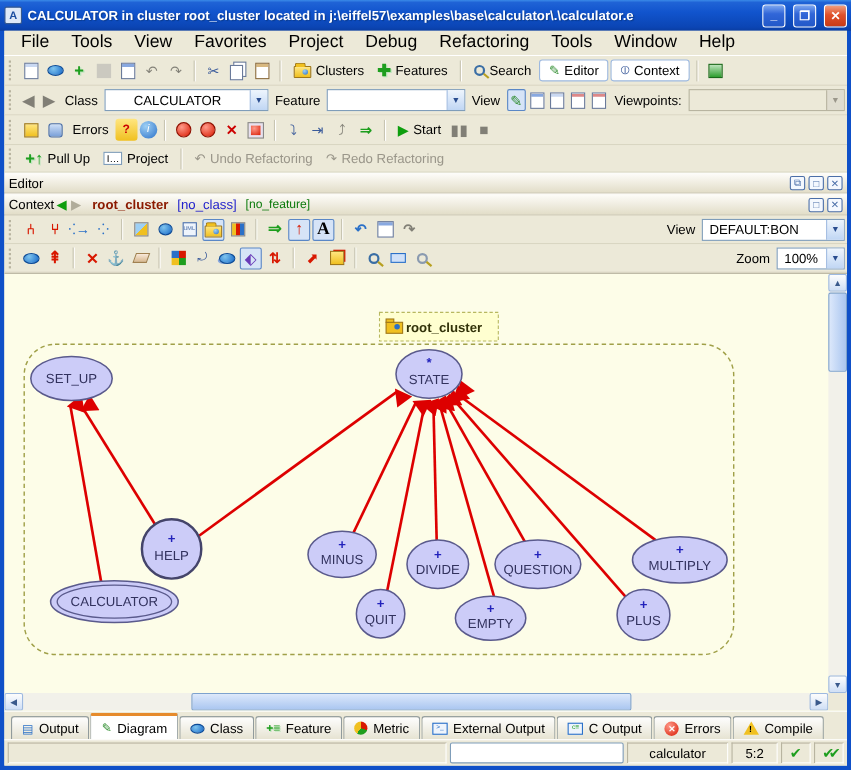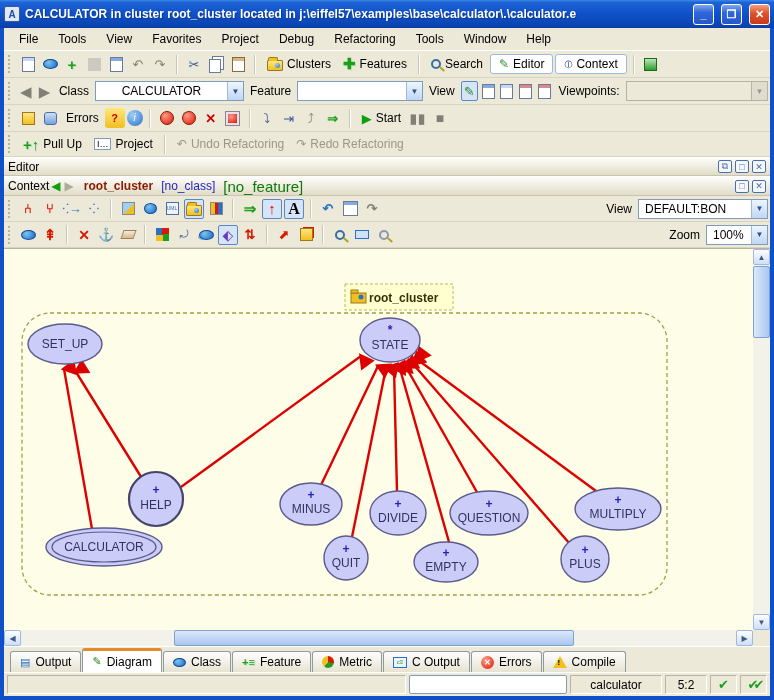--- a/index.html
+++ b/index.html
@@ -17,21 +17,21 @@
     display:flex; align-items:center; justify-content:center; color:#1c4ea0; font-size:10px; font-weight:bold; }
   .title-text { flex:1; white-space:nowrap; overflow:hidden; text-shadow:1px 1px 1px #0a3a8c; }
   .winbtn { width:21px; height:21px; border-radius:3px; border:1px solid #fff; margin-left:2px;
     display:flex; align-items:center; justify-content:center; color:#fff; font-size:11px; font-weight:bold;
     background:linear-gradient(180deg,#7da7f0 0%,#3166d8 40%,#2258c8 100%); }
   .winbtn.close { background:linear-gradient(180deg,#f0a080 0%,#e0502a 45%,#c83a16 100%); }
 
   
   .menubar { height:23px; display:flex; align-items:center; padding-left:6px; gap:2px;
     background:#ece9d8; border-bottom:1px solid #fff; }
-  .menu-item { padding:3px 9px; font-size:12px; }
+  .menu-item { padding:3px 9px; font-size:16px; }
 
   
   .tbar { display:flex; align-items:center; background:#ece9d8; padding:0 2px; gap:2px;
     border-bottom:1px solid #d8d4c0; }
   .tb1{height:27px} .tb2{height:27px} .tb3{height:27px} .tb4{height:25px}
   .grip { width:5px; height:18px; border-left:2px dotted #b8b4a0; margin:0 3px 0 2px; }
   .sep { width:2px; height:19px; border-left:1px solid #c8c5b2; border-right:1px solid #fff; margin:0 4px; }
   .ico { width:20px; height:20px; display:inline-flex; align-items:center; justify-content:center;
     font-size:13px; line-height:1; border-radius:2px; }
   .ico.dis { opacity:.45; filter:grayscale(1); }
@@ -63,21 +63,21 @@
   .combo.disabled .drop { background:#e0ddd0; color:#9a968a; border-left-color:#b8b4a0;}
 
   
   .panehdr { height:19px; display:flex; align-items:center; padding:0 4px;
     background:linear-gradient(180deg,#fdfcf8,#e2ddc8); border-top:1px solid #fff; border-bottom:1px solid #c8c4b0; font-size:12px; }
   .panehdr .spacer { flex:1; }
   .phico { width:14px; height:13px; border:1px solid #4a6ea8; color:#4a6ea8; font-size:9px; display:flex;
     align-items:center; justify-content:center; margin-left:3px; background:#f4f8fe; border-radius:2px;}
   .ctx-cluster { color:#8b1a00; font-weight:bold; margin:0 8px; font-size:12px;}
   .ctx-noclass { color:#2222cc; margin-right:8px; font-size:12px;}
-  .ctx-nofeature { color:#0c7a0c; font-size:15px;}
+  .ctx-nofeature { color:#0c7a0c; font-size:11px;}
   .navtri { font-size:12px; margin:0 2px; }
 
   
   .canvas-wrap { position:relative; flex:1; background:#fdfde8; border-top:1px solid #b8b4a0; overflow:hidden; }
   .canvas-svg { position:absolute; left:0; top:0; }
   .vscroll { position:absolute; top:0; right:0; width:17px; bottom:16px; background:#f2f1ea; }
   .hscroll { position:absolute; left:0; right:17px; bottom:0; height:16px; background:#f2f1ea; display:flex; }
   .scorner { position:absolute; right:0; bottom:0; width:17px; height:16px; background:#ece9d8; }
   .sbtn { width:17px; height:16px; background:linear-gradient(180deg,#fdfdfd,#cfdff6); border:1px solid #9db9e0;
     border-radius:2px; color:#3a5a8c; font-size:8px; display:flex; align-items:center; justify-content:center; }
@@ -499,20 +499,24 @@
     </span>
     <span class="tab">
       <span class="gplus ticon">+≡</span>
       <span>Feature</span>
     </span>
     <span class="tab">
       <span style="width:12px;height:12px;border-radius:50%;background:conic-gradient(#d81800 30%,#1e9e1e 30% 60%,#f0c020 60%)"></span>
       <span>Metric</span>
     </span>
     <span class="tab">
+      <span style="width:14px;height:11px;background:#eef4fc;border:1px solid #2a70c8;font-size:6px;color:#2a70c8;display:inline-flex;align-items:center;justify-content:center">&gt;_</span>
+      <span>External Output</span>
+    </span>
+    <span class="tab">
       <span style="width:14px;height:11px;background:#eef4fc;border:1px solid #2a70c8;font-size:6px;color:#1e9e1e;display:inline-flex;align-items:center;justify-content:center">c≡</span>
       <span>C Output</span>
     </span>
     <span class="tab">
       <span style="width:13px;height:13px;border-radius:50%;background:radial-gradient(circle at 35% 30%,#ff9a8a,#d81800);color:#fff;font-size:8px;display:inline-flex;align-items:center;justify-content:center;font-weight:bold">✕</span>
       <span>Errors</span>
     </span>
     <span class="tab">
       <span style="width:0;height:0;border-left:7px solid transparent;border-right:7px solid transparent;border-bottom:12px solid #f0c020;position:relative">
           <span style="position:absolute;left:-2px;top:2px;font-size:8px;font-weight:bold;color:#000">!</span>

